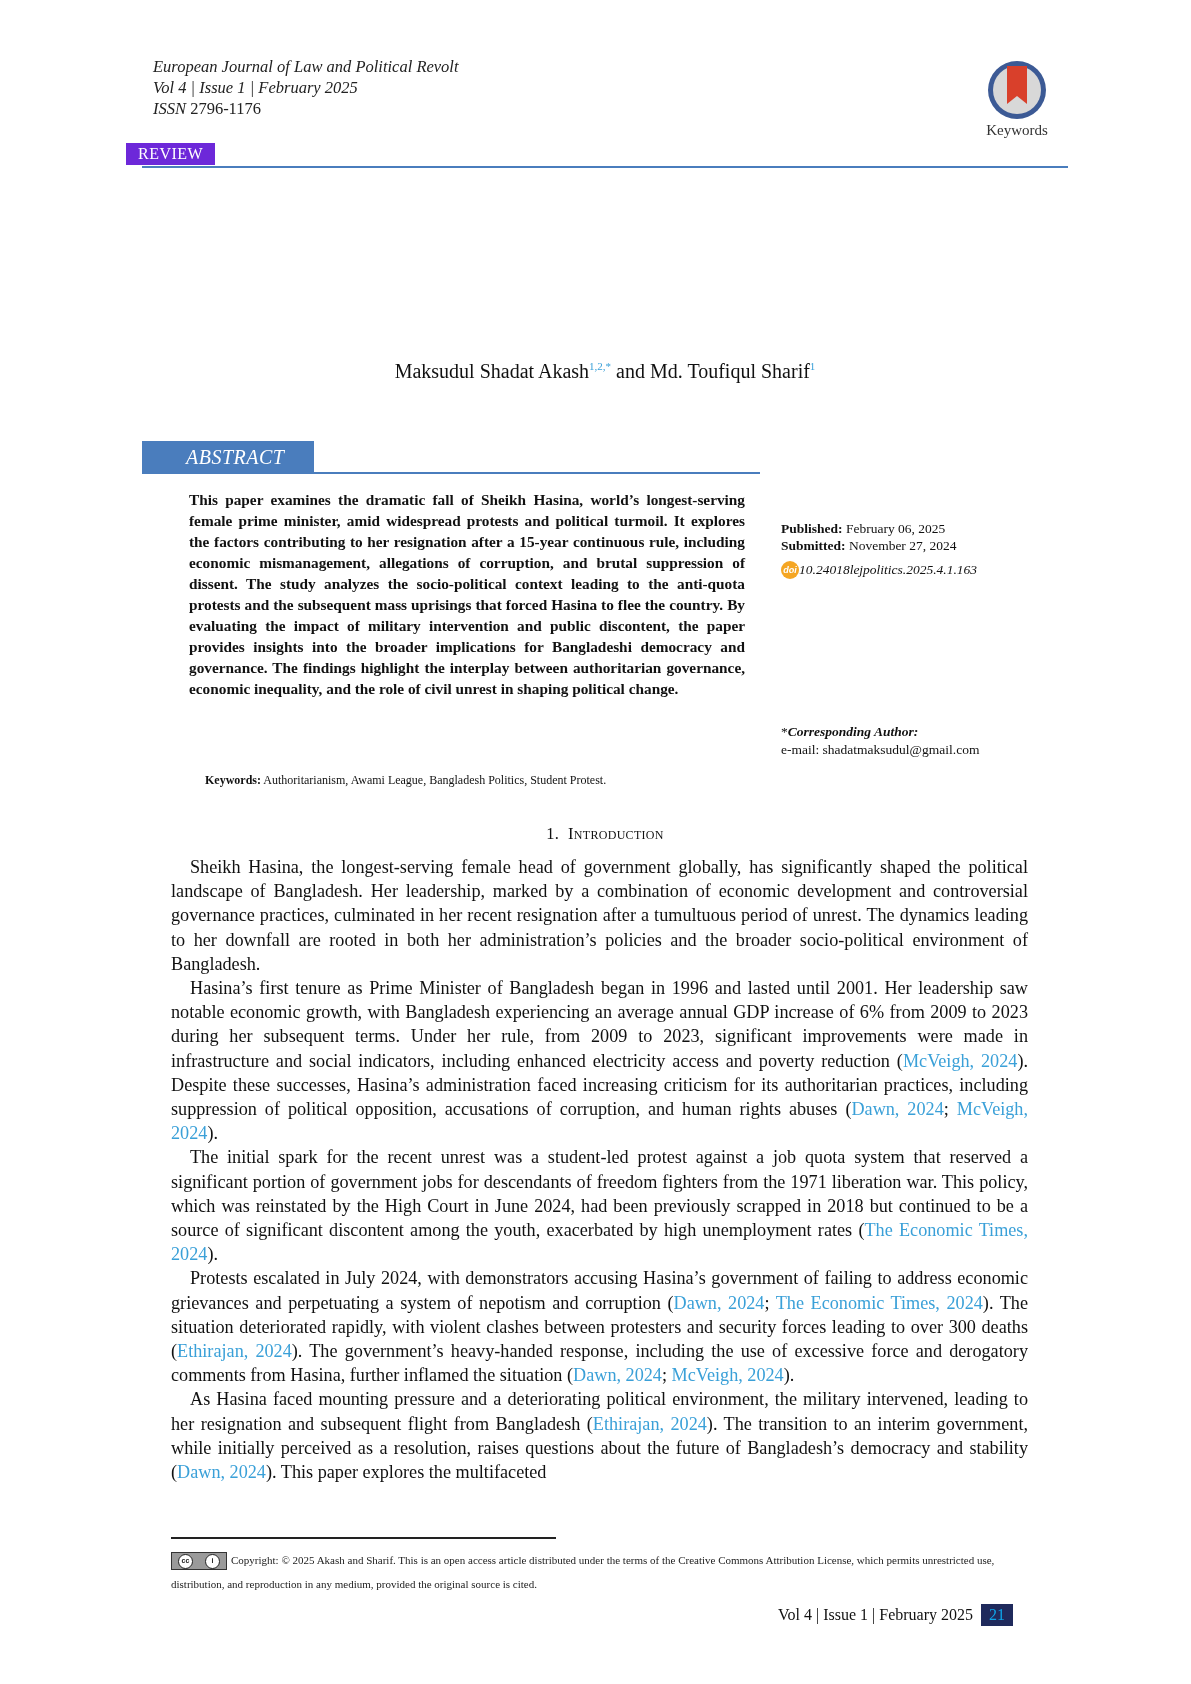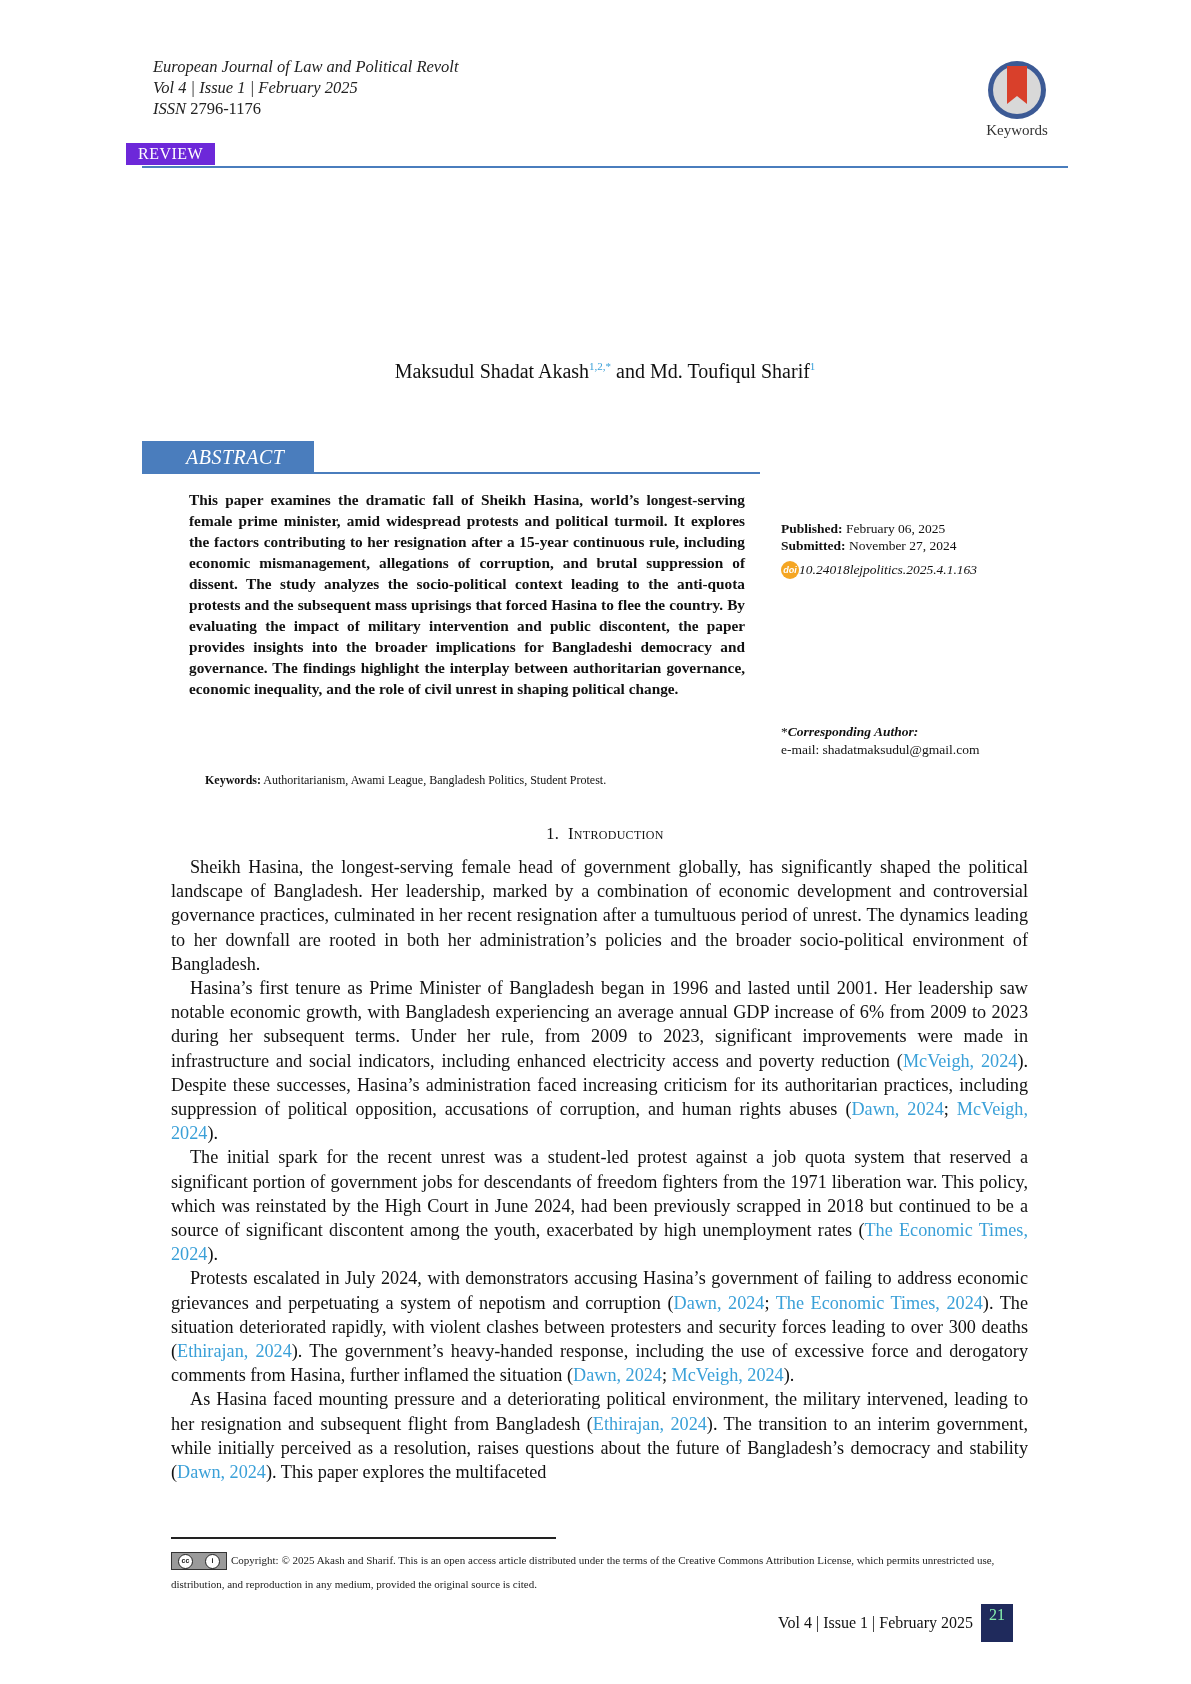--- a/index.html
+++ b/index.html
@@ -32,21 +32,21 @@
   .section-head { left: 142px; top: 824px; width: 926px; text-align: center; font-size: 16.5px; letter-spacing: 0.3px; }
   .section-head .sc { font-variant: small-caps; }
   .body-text { left: 171px; top: 855px; width: 857px; font-size: 18.2px; line-height: 24.2px; text-align: justify; }
   .body-text p { margin: 0; text-indent: 19px; }
   .cite { color: #3aa0d8; }
   .fn-rule { left: 171px; top: 1537px; width: 385px; height: 1.5px; background: #222; }
   .copyright { left: 171px; top: 1548px; width: 857px; font-size: 11px; line-height: 24px; color: #222; }
   .cc-badge { display: inline-flex; vertical-align: middle; width: 56px; height: 18px; background: #9a9a9a; border: 1px solid #333; margin-right: 4px; align-items: center; justify-content: space-around; box-sizing: border-box; }
   .cc-badge span { display: inline-flex; width: 13px; height: 13px; border-radius: 50%; background: #fff; border: 1px solid #222; font-size: 7px; align-items: center; justify-content: center; font-family: "Liberation Sans", sans-serif; font-weight: bold; }
   .page-footer { left: 778px; top: 1604px; font-size: 16px; color: #111; display: flex; align-items: center; gap: 8px; }
-  .page-num { background: #1f2a5c; color: #86efac; padding: 0 8px; height: 38px; line-height: 22px; font-size: 16px; }
+  .page-num { background: #1f2a5c; color: #0ea5e9; padding: 0 8px; height: 22px; line-height: 22px; font-size: 16px; }
 </style>
 </head>
 <body>
 
 <div class="abs journal">
   <div>European Journal of Law and Political Revolt</div>
   <div>Vol 4 | Issue 1 | February 2025</div>
   <div><span>ISSN</span> <span class="issn-num">2796-1176</span></div>
 </div>
 

